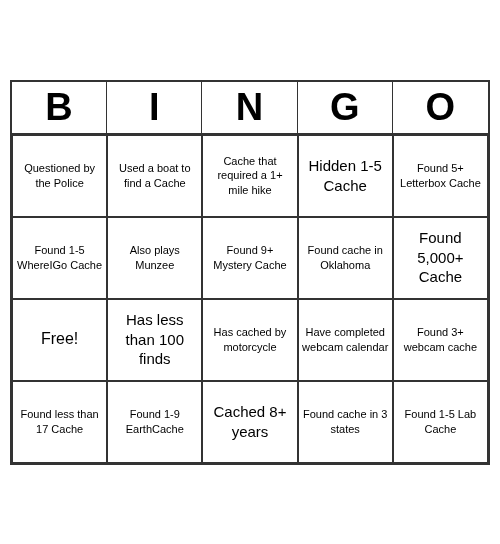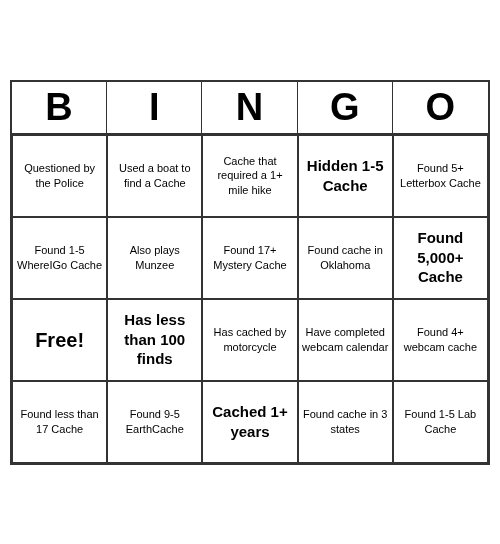--- a/index.html
+++ b/index.html
@@ -45,26 +45,26 @@
       padding: 4px 3px;
       min-height: 82px;
       display: flex;
       align-items: center;
       justify-content: center;
     }
     .cell-inner {
       display: block;
     }
     .cell.free {
-      font-size: 20px;
-      font-weight: bold;
+      font-size: 16px;
+      font-weight: normal;
     }
     .cell.large-text {
       font-size: 15px;
-      font-weight: bold;
+      font-weight: normal;
     }
   </style>
 </head>
 <body>
 
 <div class="bingo-card">
   <div class="bingo-header">
   <div class="letter">B</div>
       <div class="letter">I</div>
       <div class="letter">N</div>
@@ -87,51 +87,51 @@
       <div class="cell">
         <span class="cell-inner">Found 5+ Letterbox Cache</span>
       </div>
       <div class="cell">
         <span class="cell-inner">Found 1-5 WhereIGo Cache</span>
       </div>
       <div class="cell">
         <span class="cell-inner">Also plays Munzee</span>
       </div>
       <div class="cell">
-        <span class="cell-inner">Found 17+ Mystery Cache</span>
+        <span class="cell-inner">Found 9+ Mystery Cache</span>
       </div>
       <div class="cell">
         <span class="cell-inner">Found cache in Oklahoma</span>
       </div>
       <div class="cell large-text">
         <span class="cell-inner">Found 5,000+ Cache</span>
       </div>
       <div class="cell free">
         <span class="cell-inner">Free!</span>
       </div>
       <div class="cell large-text">
         <span class="cell-inner">Has less than 100 finds</span>
       </div>
       <div class="cell">
         <span class="cell-inner">Has cached by motorcycle</span>
       </div>
       <div class="cell">
         <span class="cell-inner">Have completed webcam calendar</span>
       </div>
       <div class="cell">
-        <span class="cell-inner">Found 4+ webcam cache</span>
+        <span class="cell-inner">Found 3+ webcam cache</span>
       </div>
       <div class="cell">
         <span class="cell-inner">Found less than 17 Cache</span>
       </div>
       <div class="cell">
-        <span class="cell-inner">Found 9-5 EarthCache</span>
+        <span class="cell-inner">Found 1-9 EarthCache</span>
       </div>
       <div class="cell large-text">
-        <span class="cell-inner">Cached 1+ years</span>
+        <span class="cell-inner">Cached 8+ years</span>
       </div>
       <div class="cell">
         <span class="cell-inner">Found cache in 3 states</span>
       </div>
       <div class="cell">
         <span class="cell-inner">Found 1-5 Lab Cache</span>
       </div>
     </div>
 </div>
 

